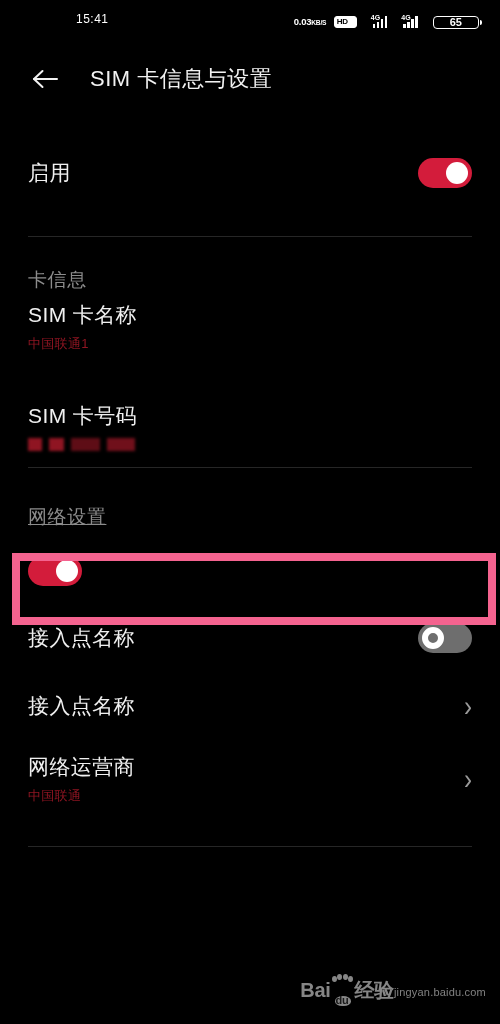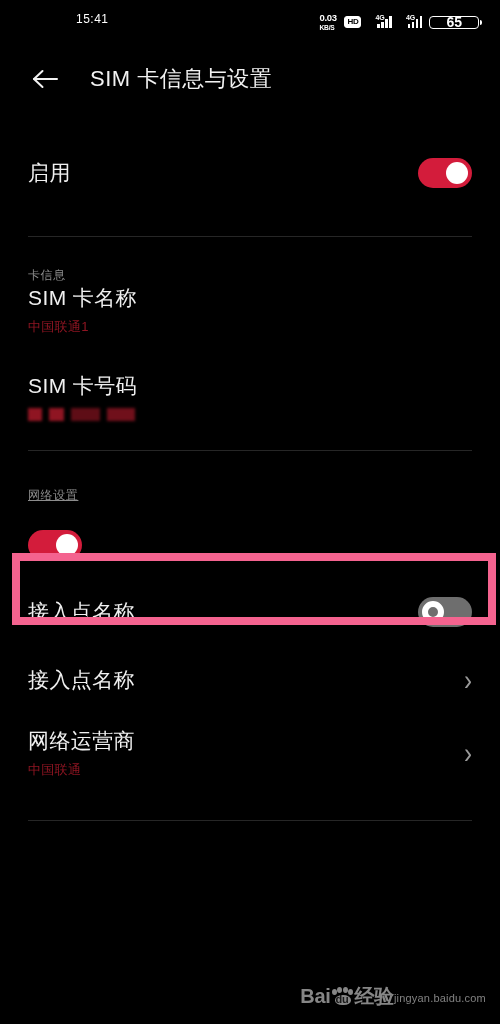--- a/index.html
+++ b/index.html
@@ -37,33 +37,34 @@
     position: absolute;
     right: 18px;
     top: 11px;
     display: flex;
     align-items: center;
     gap: 7px;
     height: 22px;
   }
   .netspeed {
     display: flex;
-    flex-direction: column;
+    flex-direction: row;
+    align-items: center;
     line-height: 1;
     transform: scale(.95);
   }
   .netspeed .val { font-size: 10px; font-weight: bold; letter-spacing: -.3px; }
   .netspeed .unit { font-size: 7px; font-weight: bold; letter-spacing: -.2px; margin-top: 1px; }
 
   .hd-badge {
     border: 1.5px solid #fff;
     border-radius: 3px;
     font-size: 8px;
     font-weight: bold;
-    padding: 1px 2px 1px 2px;
+    padding: 1px 8px 1px 2px;
     line-height: 1;
     letter-spacing: -.3px;
     background: #fff;
     color: #000;
   }
 
   .sig-group { display: flex; align-items: flex-end; gap: 1px; position: relative; padding-left: 9px;}
   .sig-group .gtag {
     position: absolute;
     left: 7px;
@@ -83,24 +84,25 @@
     align-items: center;
   }
   .battery .shell {
     border: 1.5px solid #fff;
     border-radius: 4px;
     height: 13px;
     min-width: 25px;
     display: flex;
     align-items: center;
     justify-content: center;
-    font-size: 14px;
+    font-size: 11px;
     font-weight: bold;
     padding: 0 16px;
     box-sizing: border-box;
+    margin-left: 8px;
   }
   .battery .cap {
     width: 2px;
     height: 5px;
     background: #fff;
     border-radius: 0 2px 2px 0;
     margin-left: 1px;
   }
 
   
@@ -149,21 +151,21 @@
     letter-spacing: .3px;
   }
 
   .divider {
     height: 1px;
     background: #262626;
     margin: 0 28px;
   }
 
   .section-label {
-    font-size: 12px;
+    font-size: 19px;
     color: #8c8c8c;
     padding: 0 28px;
     letter-spacing: .6px;
   }
 
   
   .toggle {
     width: 54px;
     height: 30px;
     border-radius: 16px;
@@ -242,21 +244,21 @@
     align-items: center;
     font-size: 20px;
     font-weight: bold;
     color: #d9d9d9;
     line-height: 1;
     letter-spacing: -.3px;
   }
   .wm-paw {
     position: relative;
     width: 22px;
-    height: 18px;
+    height: 32px;
     margin: 0 1px;
   }
   .wm-paw .toe {
     position: absolute;
     width: 5px;
     height: 6px;
     border-radius: 50%;
     background: #d9d9d9;
     top: 0;
   }
@@ -348,28 +350,28 @@
   </div>
   <div class="toggle on">
     <div class="knob"></div>
   </div>
 </div>
 
 <div class="divider" style="margin-top:28px;"></div>
 
 <div class="section-label" style="margin-top:30px;">卡信息</div>
 
-<div class="row" style="min-height:74px; margin-top:0; align-items:flex-start;">
+<div class="row" style="min-height:74px; margin-top:8px; align-items:flex-start;">
   <div class="row-texts">
     <div class="row-title">SIM 卡名称</div>
     <div class="row-sub">中国联通1</div>
   </div>
 </div>
 
-<div class="row" style="min-height:76px; align-items:center;">
+<div class="row" style="min-height:76px; align-items:flex-end;">
   <div class="row-texts">
     <div class="row-title">SIM 卡号码</div>
     <div class="masked">
       <span></span>
         <span></span>
         <span></span>
         <span></span>
     </div>
   </div>
 </div>

